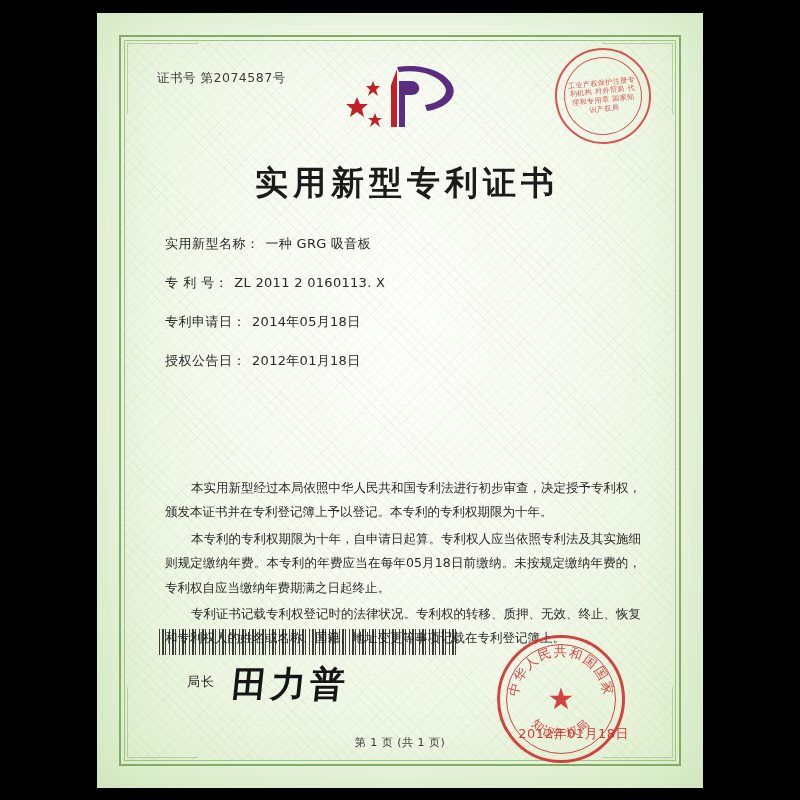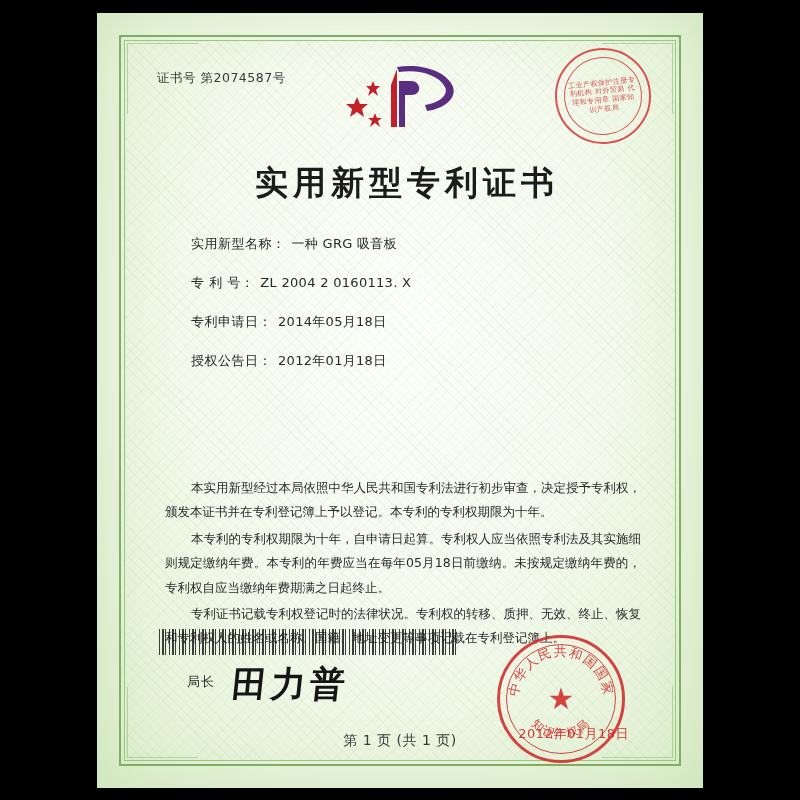--- a/index.html
+++ b/index.html
@@ -124,21 +124,20 @@
     letter-spacing: 5px;
     color: #1b1b1b;
     font-family: "DejaVu Sans", "Liberation Sans", sans-serif;
   }
 
   .fields {
     position: absolute;
     left: 68px;
     top: 222px;
     right: 60px;
-    margin-left: 26px;
   }
   .field-row {
     display: flex;
     align-items: baseline;
     margin-bottom: 21px;
     font-size: 13px;
     color: #2a2a2a;
   }
   .field-label {
     white-space: pre;
@@ -246,21 +245,21 @@
     letter-spacing: 0.5px;
     opacity: 0.95;
   }
 
   .footer {
     position: absolute;
     left: 0;
     right: 0;
     bottom: 38px;
     text-align: center;
-    font-size: 14px;
+    font-size: 11px;
     color: #3a3a3a;
     letter-spacing: 0.5px;
   }
 </style>
 </head>
 <body>
 
 <div id="page">
   <div class="certificate">
 
@@ -291,21 +290,21 @@
 
     <div class="title">实用新型专利证书</div>
 
     <div class="fields">
       <div class="field-row">
         <span class="field-label">实用新型名称：</span>
         <span class="field-value">一种 GRG 吸音板</span>
       </div>
       <div class="field-row">
         <span class="field-label">专 利 号：</span>
-        <span class="field-value">ZL 2004 2 0160113. X</span>
+        <span class="field-value">ZL 2011 2 0160113. X</span>
       </div>
       <div class="field-row">
         <span class="field-label">专利申请日：</span>
         <span class="field-value">2014年05月18日</span>
       </div>
       <div class="field-row">
         <span class="field-label">授权公告日：</span>
         <span class="field-value">2012年01月18日</span>
       </div>
     </div>

